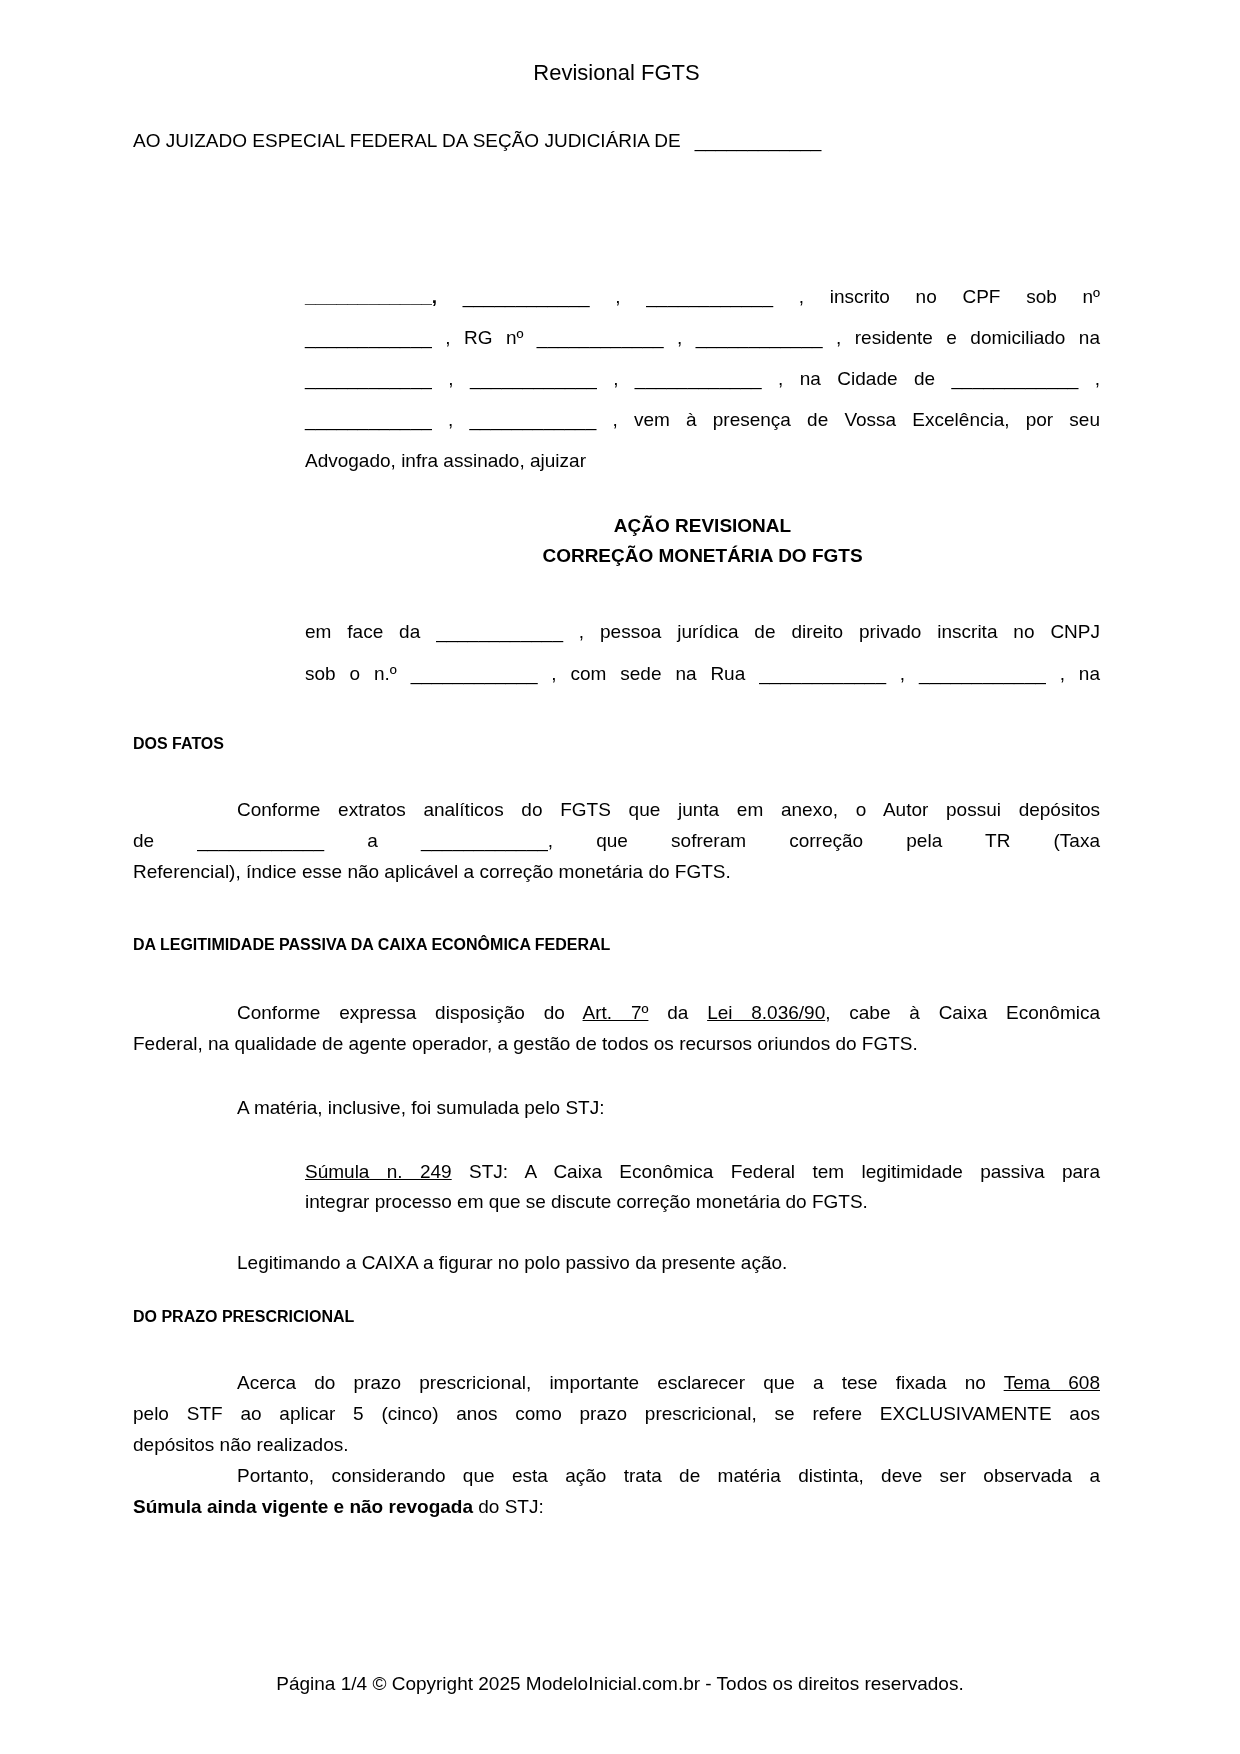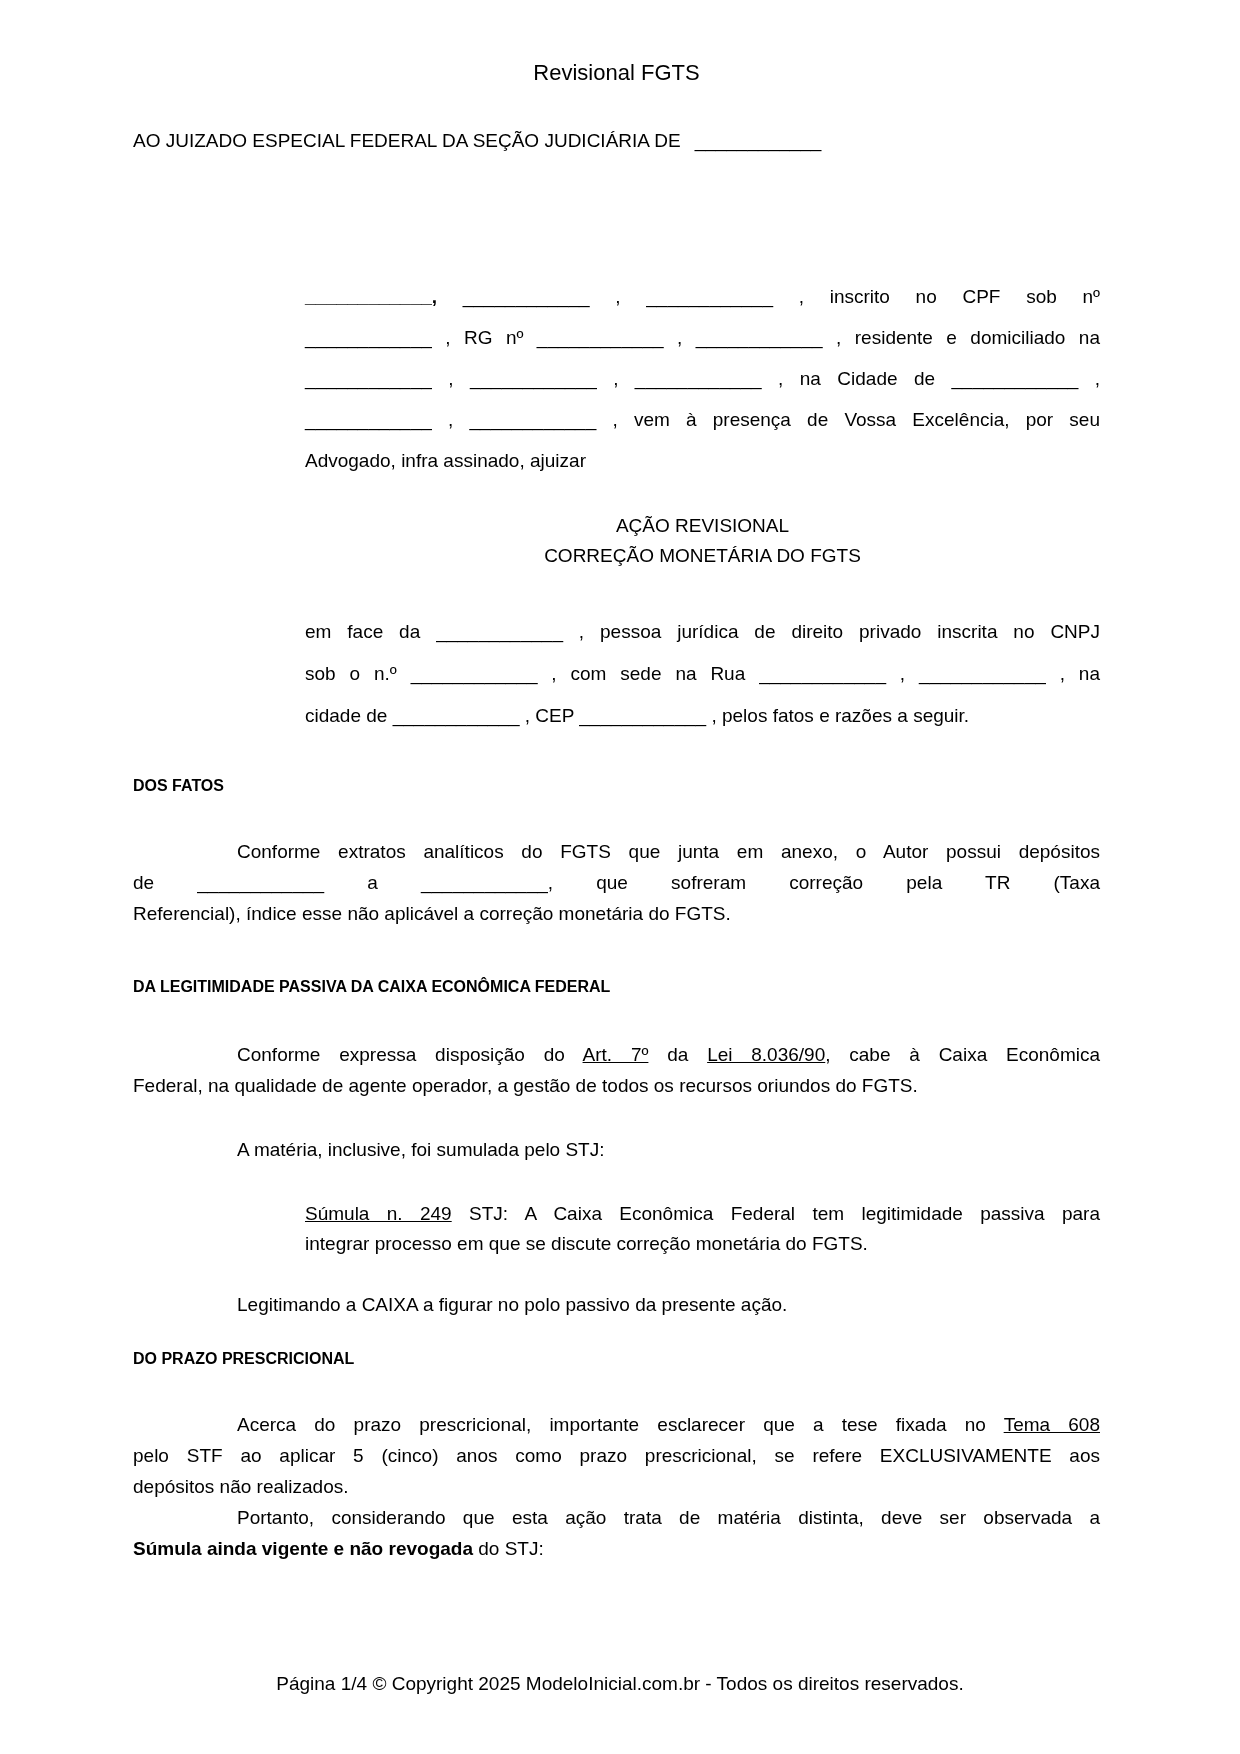--- a/index.html
+++ b/index.html
@@ -20,21 +20,21 @@
   .addr-blank { margin-left:14px; }
 
   .block { margin-left:172px; }
   .ln { line-height:31px; }
   .j { text-align:justify; text-align-last:justify; }
   .ind { padding-left:104px; }
 
   .qual { margin-top:122px; }
   .qual .ln { line-height:41px; }
 
-  .action-title { margin-top:30px; text-align:center; font-weight:normal; line-height:30px; }
+  .action-title { margin-top:30px; text-align:center; font-weight:bold; line-height:30px; }
 
   .defend { margin-top:40px; }
   .defend .ln { line-height:42px; }
 
   h2.sec { font-size:16px; font-weight:bold; line-height:26px; }
   .mt-fatos-h { margin-top:36px; }
   .mt-fatos-p { margin-top:37px; }
   .mt-legit-h { margin-top:45px; }
   .mt-legit-p { margin-top:39px; }
   .mt-materia { margin-top:33px; }
@@ -72,21 +72,20 @@
   </div>
 
   <div class="block action-title">
     <div>AÇÃO REVISIONAL</div>
     <div>CORREÇÃO MONETÁRIA DO FGTS</div>
   </div>
 
   <div class="block defend">
     <div class="ln j">em face da ____________ , pessoa jurídica de direito privado inscrita no CNPJ</div>
     <div class="ln j">sob o n.º ____________ , com sede na Rua ____________ , ____________ , na</div>
-    <div class="ln">cidade de ____________ , CEP ____________ , pelos fatos e razões a seguir.</div>
   </div>
 
   <h2 class="sec mt-fatos-h">DOS FATOS</h2>
 
   <div class="mt-fatos-p">
     <div class="ln j ind">Conforme extratos analíticos do FGTS que junta em anexo, o Autor possui depósitos</div>
     <div class="ln j">de ____________ a ____________, que sofreram correção pela TR (Taxa</div>
     <div class="ln">Referencial), índice esse não aplicável a correção monetária do FGTS.</div>
   </div>
 

